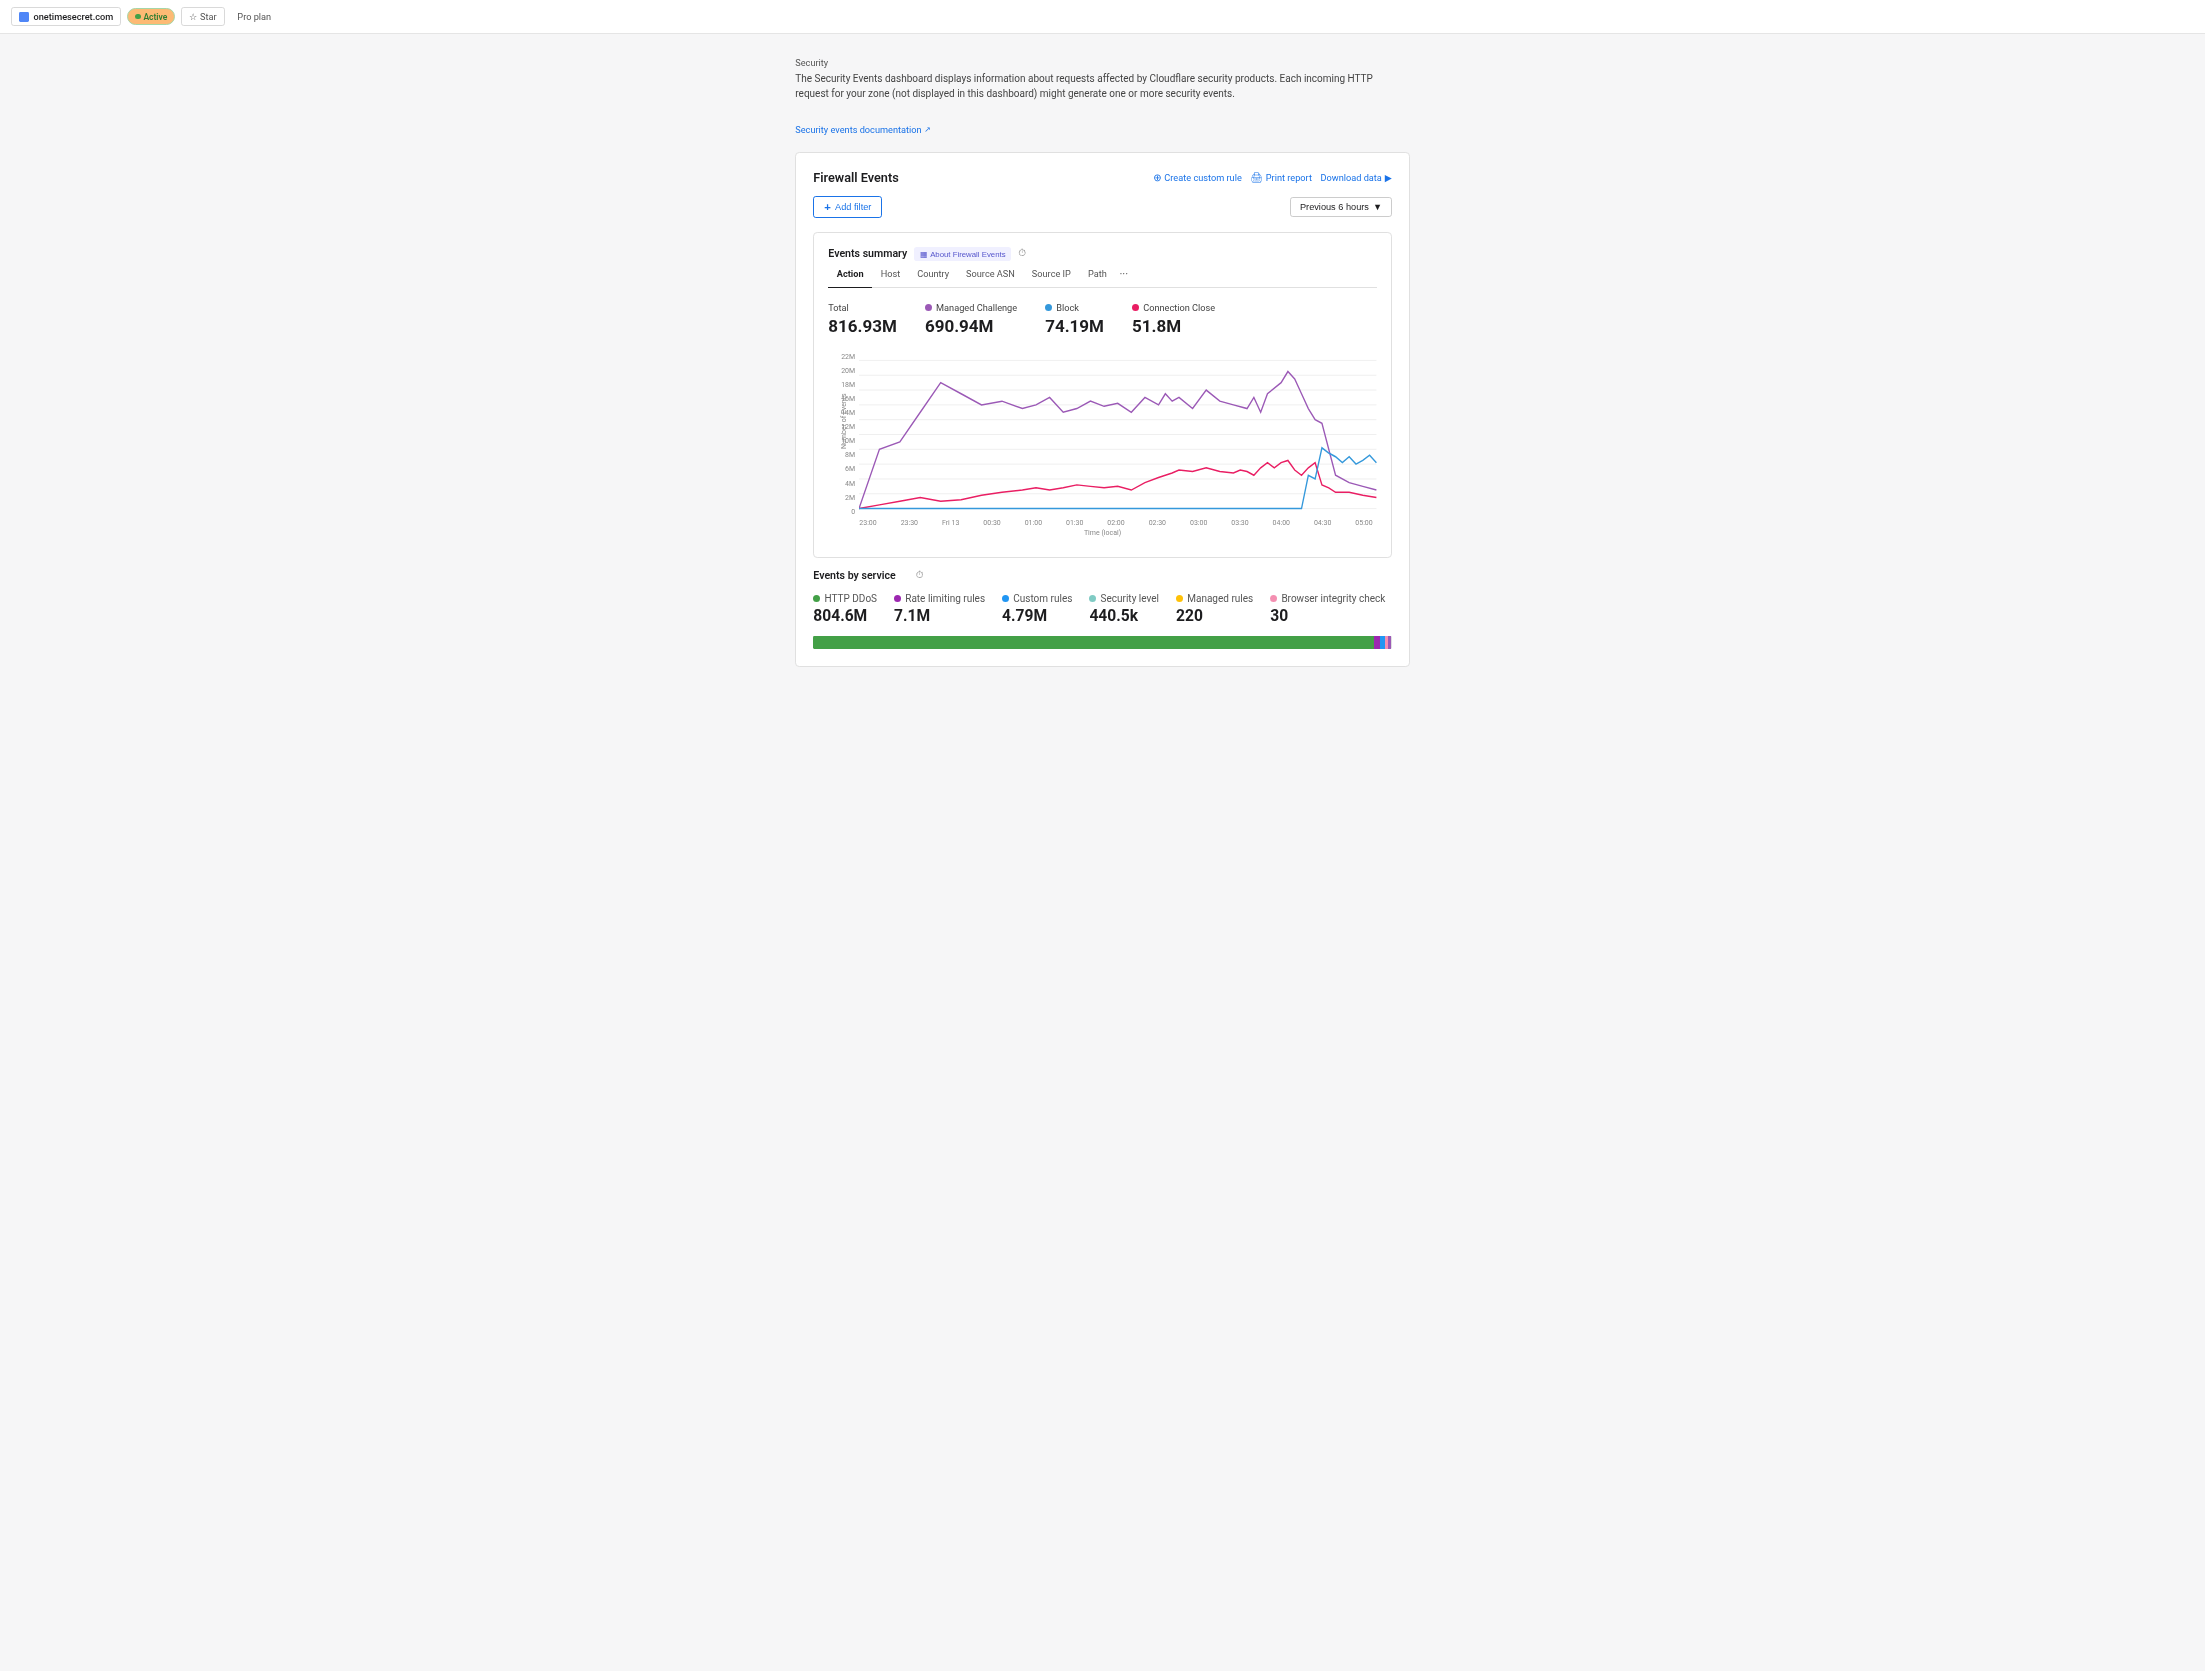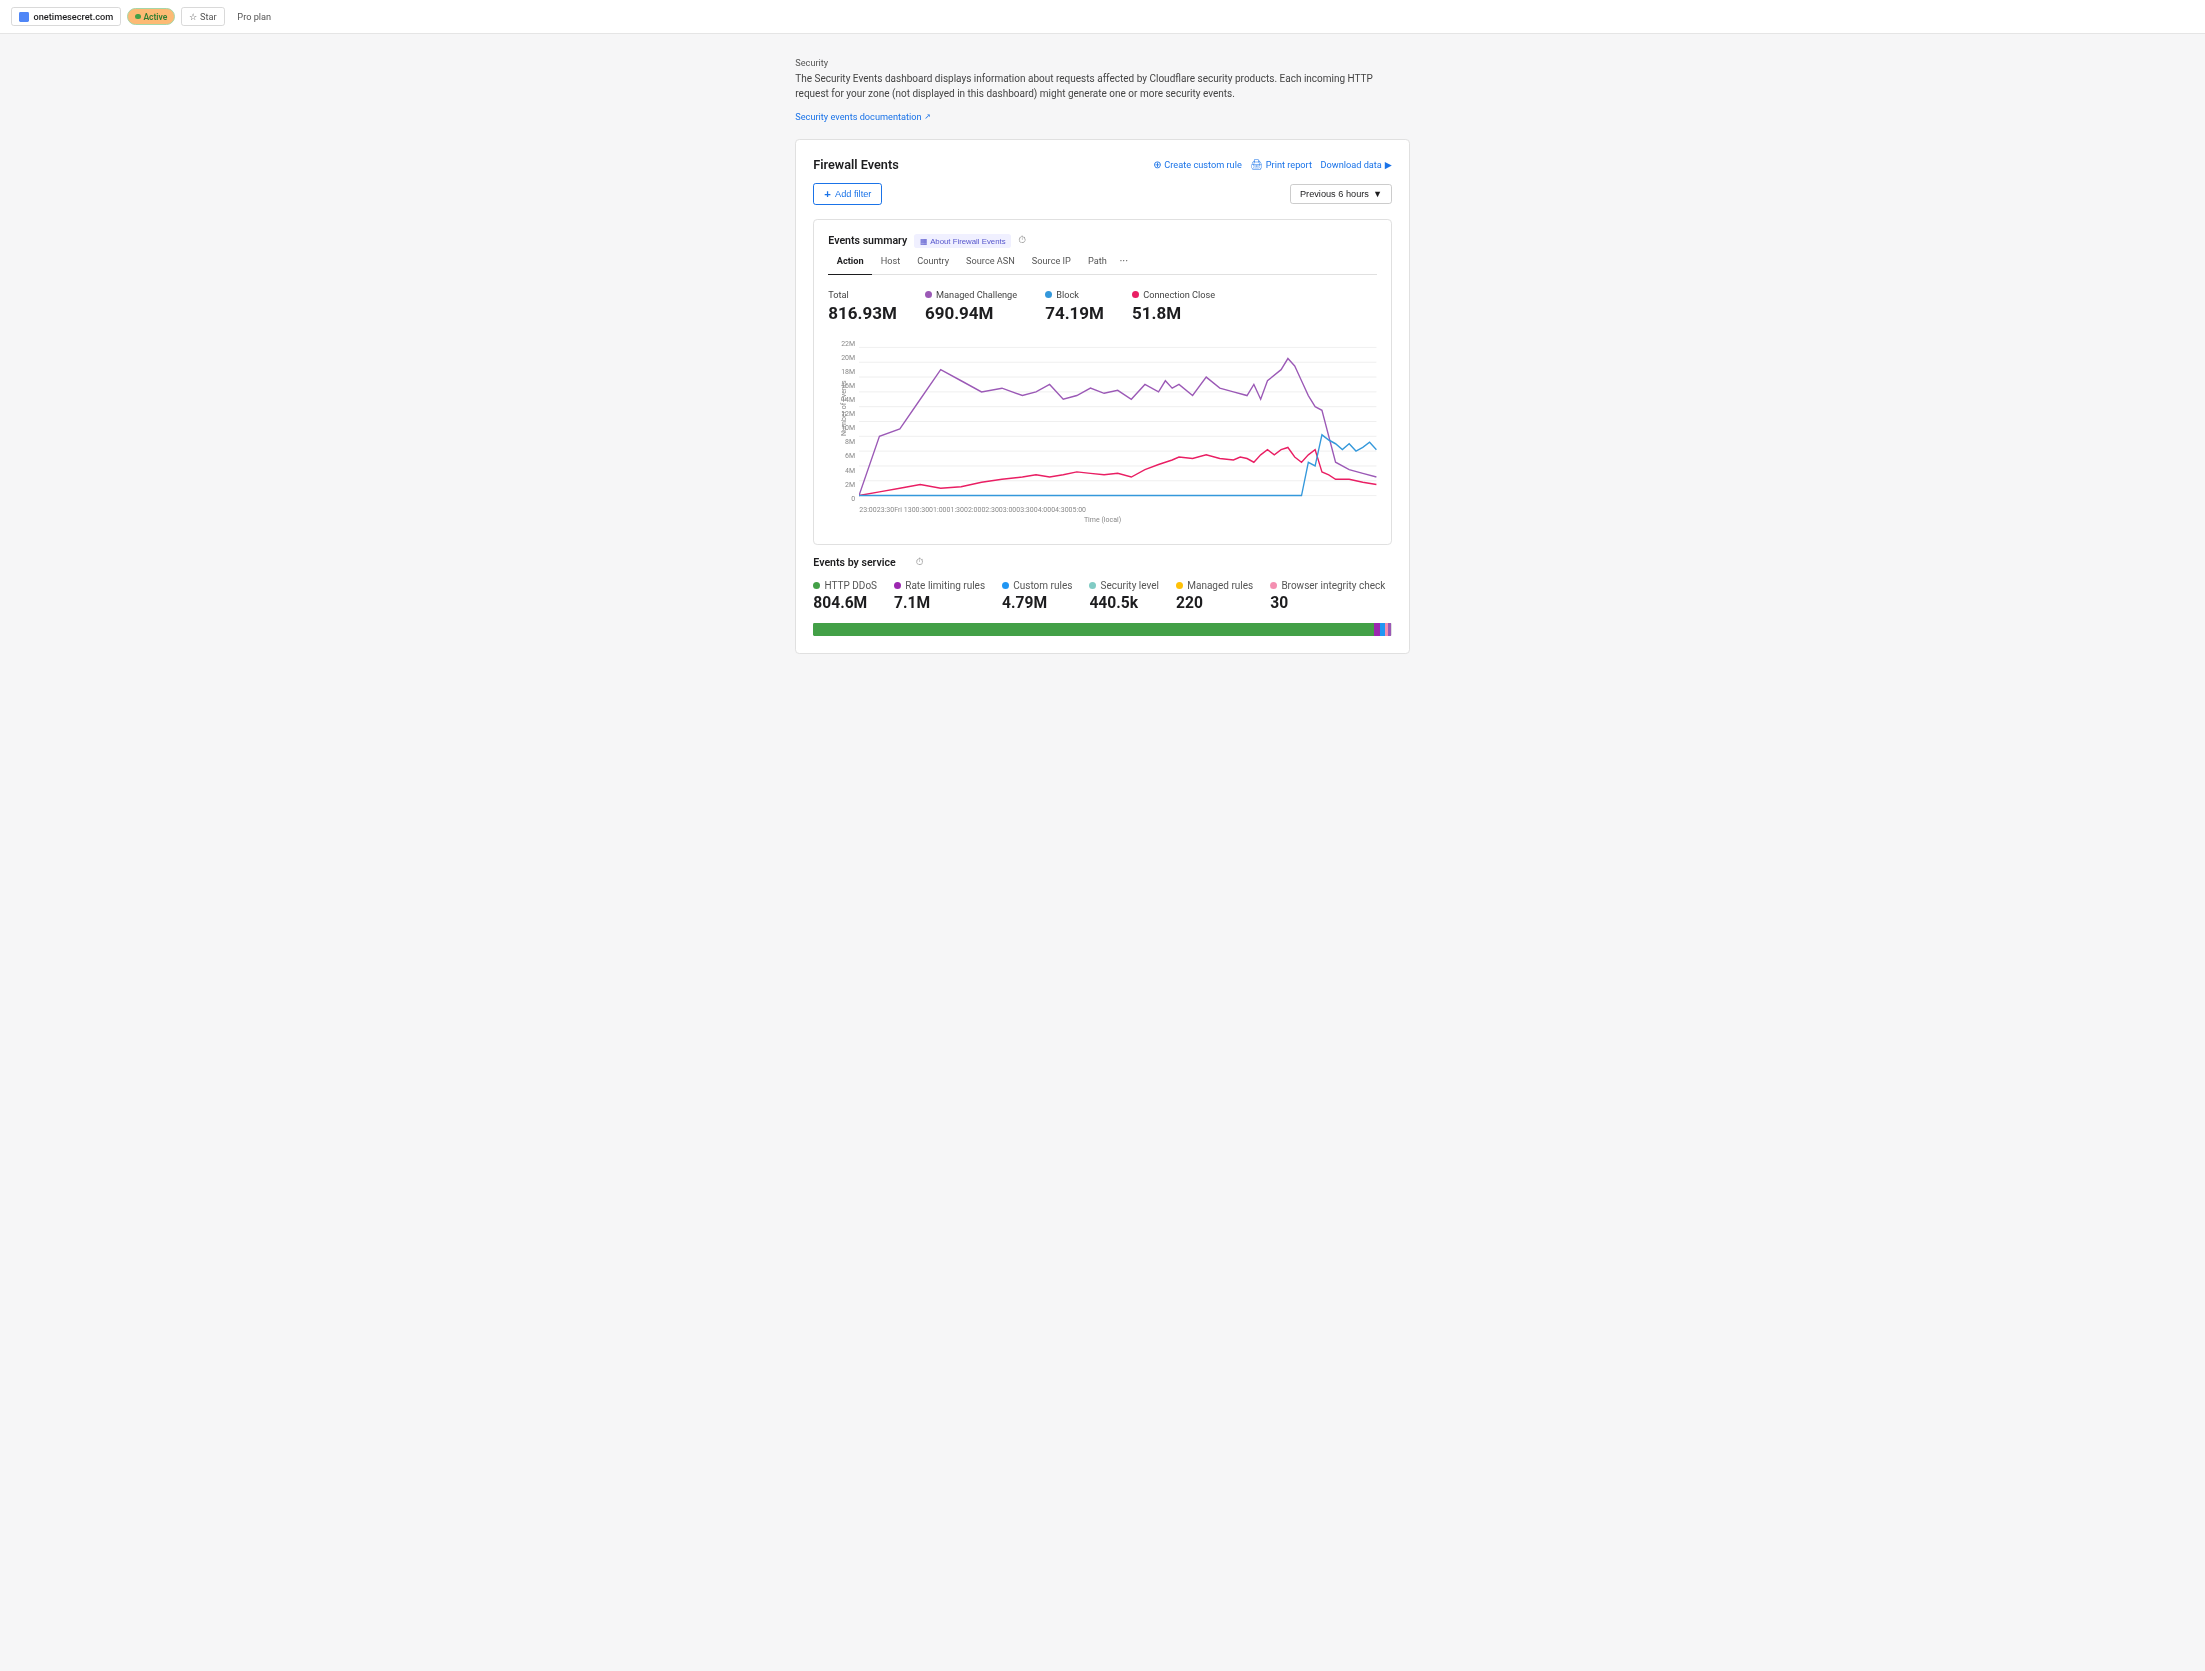--- a/index.html
+++ b/index.html
@@ -12,21 +12,21 @@
     .topbar-active { display: flex; align-items: center; gap: 2.8px; background: #fdba74; color: #2e7d32; border: 0.7px solid #a5d6a7; border-radius: 8.5px; padding: 2.1px 7px; font-size: 8.5px; font-weight: 600; }
     .topbar-active-dot { width: 5.7px; height: 5.7px; background: #43a047; border-radius: 50%; }
     .topbar-star { display: flex; align-items: center; gap: 2.8px; color: #555; border: 0.7px solid #d9d9d9; border-radius: 2.8px; padding: 2.8px 7px; font-size: 9.2px; cursor: pointer; }
     .topbar-plan { color: #555; font-size: 9.2px; padding: 2.8px 7px; }
 
     
     .main { max-width: 637px; margin: 0 auto; padding: 23px 11.3px; }
 
     .page-section-label { font-size: 9.2px; color: #555; margin-bottom: 2.8px; }
     .page-title { font-size: 20px; font-weight: 700; color: #1d1d1f; margin-bottom: 8.5px; }
-    .page-desc { font-size: 10px; color: #444; line-height: 1.5; margin-bottom: 10px; max-width: 581px; }
+    .page-desc { font-size: 10px; color: #444; line-height: 1.5; margin-bottom: 23px; max-width: 581px; }
     .page-link { color: #1a73e8; font-size: 9.2px; text-decoration: none; display: inline-flex; align-items: center; gap: 2.8px; margin-bottom: 17px; }
     .external-icon { font-size: 7.8px; }
 
     
     .card { background: #fff; border: 0.7px solid #e0e0e0; border-radius: 4.2px; padding: 17px; margin-bottom: 11.3px; }
 
     .card-header { display: flex; justify-content: space-between; align-items: center; margin-bottom: 11.3px; }
     .card-title { font-size: 12.7px; font-weight: 600; color: #1d1d1f; }
     .card-actions { display: flex; align-items: center; gap: 8.5px; }
     .card-action-btn { display: flex; align-items: center; gap: 2.8px; color: #1a73e8; font-size: 9.2px; cursor: pointer; text-decoration: none; }
@@ -57,21 +57,21 @@
     .stat-item { display: flex; flex-direction: column; gap: 2.8px; }
     .stat-label { display: flex; align-items: center; gap: 4.2px; font-size: 9.2px; color: #444; }
     .stat-dot { width: 7px; height: 7px; border-radius: 50%; }
     .stat-value { font-size: 17px; font-weight: 700; color: #1d1d1f; }
 
     
     .chart-container { position: relative; width: 100%; height: 184px; margin-bottom: 5.7px; }
     .chart-area { position: absolute; top: 0; left: 31px; right: 0; bottom: 21px; }
     .chart-y-axis { position: absolute; top: 0; left: 0; bottom: 21px; width: 31px; display: flex; flex-direction: column; justify-content: space-between; align-items: flex-end; padding-right: 4.2px; }
     .chart-y-label { font-size: 7px; color: #888; }
-    .chart-x-axis { position: absolute; bottom: 0; left: 31px; right: 12px; height: 21px; display: flex; align-items: flex-start; padding-top: 2.8px; }
+    .chart-x-axis { position: absolute; bottom: 0; left: 31px; right: 4px; height: 21px; display: flex; justify-content: space-between; align-items: flex-start; padding-top: 2.8px; }
     .chart-x-label { font-size: 7px; color: #888; text-align: center; }
     .chart-x-center-label { position: absolute; bottom: 0; left: 50%; transform: translateX(-50%); font-size: 7px; color: #888; }
     svg.chart-svg { width: 100%; height: 100%; }
 
     
     .service-header { display: flex; align-items: center; gap: 20px; margin-bottom: 11.3px; }
     .service-title { font-size: 10.6px; font-weight: 600; }
     .services-grid { display: flex; gap: 17px; flex-wrap: wrap; margin-bottom: 11.3px; }
     .service-item { display: flex; flex-direction: column; gap: 2.8px; min-width: 57px; }
     .service-label { display: flex; align-items: center; gap: 4.2px; font-size: 10px; color: #555; }

